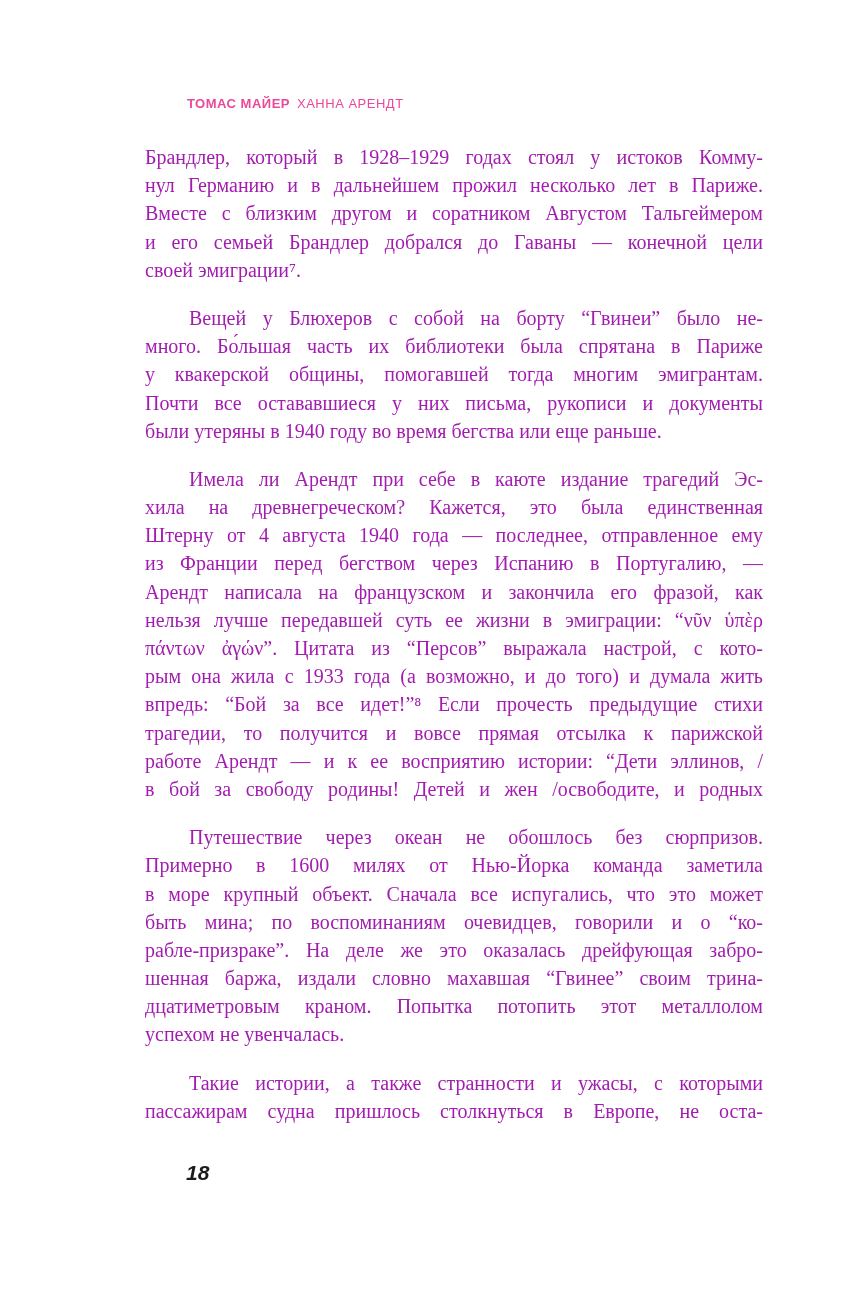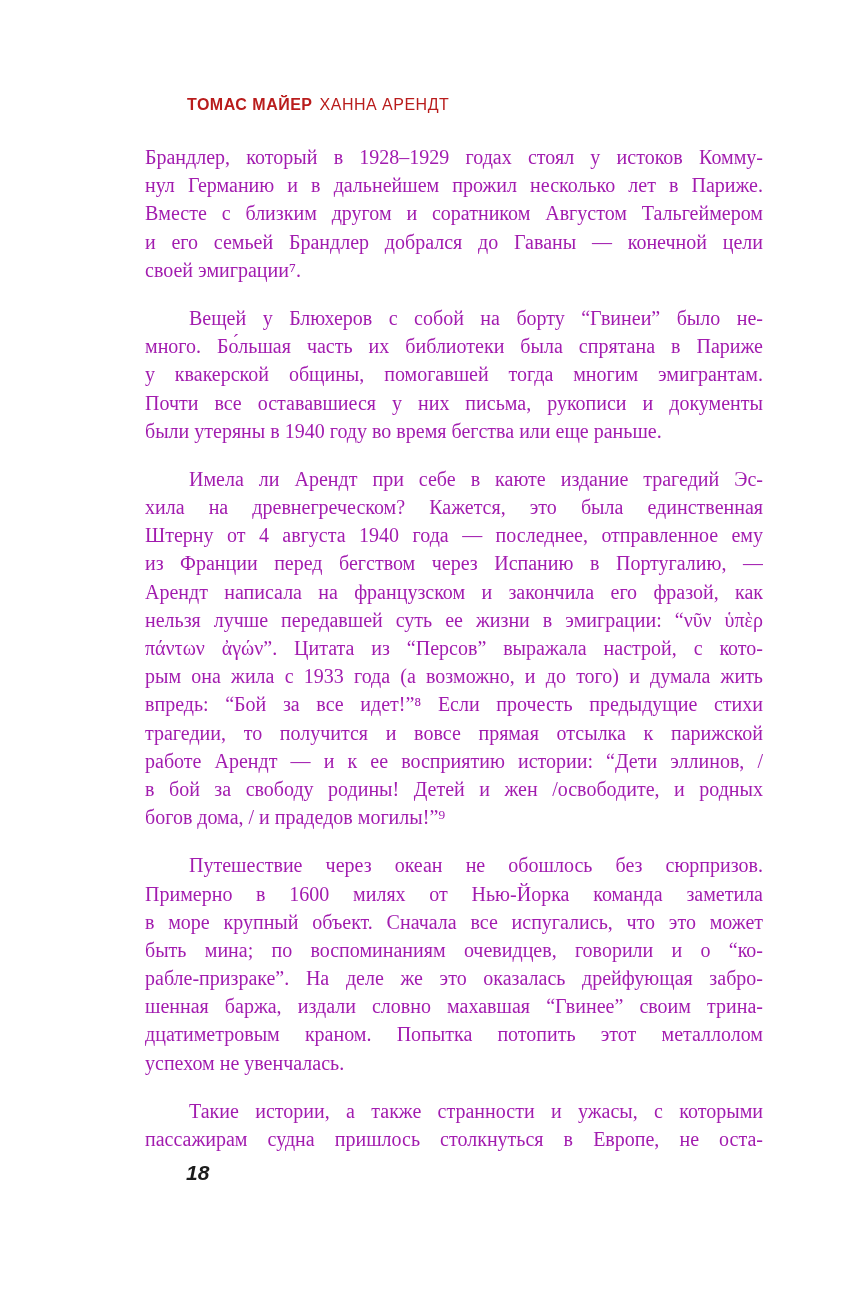--- a/index.html
+++ b/index.html
@@ -13,23 +13,23 @@
     height: 1311px;
     background: #ffffff;
     overflow: hidden;
     font-family: "Liberation Serif", "DejaVu Serif", serif;
   }
   .running-header {
     position: absolute;
     left: 187px;
     top: 96px;
     font-family: "Liberation Sans", "DejaVu Sans", sans-serif;
-    font-size: 16px;
+    font-size: 13px;
     letter-spacing: 0.5px;
-    color: #b91c1c;
+    color: #ec4899;
     white-space: nowrap;
     text-align: right;
   }
   .running-header .author {
     font-weight: 700;
     margin-right: 7px;
   }
   .text-block {
     position: absolute;
     left: 145px;
@@ -98,21 +98,20 @@
         <div class="line">Штерну от 4 августа 1940 года — последнее, отправленное ему</div>
         <div class="line">из Франции перед бегством через Испанию в Португалию, —</div>
         <div class="line">Арендт написала на французском и закончила его фразой, как</div>
         <div class="line">нельзя лучше передавшей суть ее жизни в эмиграции: “νῦν ὑπὲρ</div>
         <div class="line">πάντων ἀγών”. Цитата из “Персов” выражала настрой, с кото-</div>
         <div class="line">рым она жила с 1933 года (а возможно, и до того) и думала жить</div>
         <div class="line">впредь: “Бой за все идет!”⁸ Если прочесть предыдущие стихи</div>
         <div class="line">трагедии, то получится и вовсе прямая отсылка к парижской</div>
         <div class="line">работе Арендт — и к ее восприятию истории: “Дети эллинов, /</div>
         <div class="line">в бой за свободу родины! Детей и жен /освободите, и родных</div>
-        <div class="line last">богов дома, / и прадедов могилы!”⁹</div>
       </div>
       <div class="paragraph">
         <div class="line indent">Путешествие через океан не обошлось без сюрпризов.</div>
         <div class="line">Примерно в 1600 милях от Нью-Йорка команда заметила</div>
         <div class="line">в море крупный объект. Сначала все испугались, что это может</div>
         <div class="line">быть мина; по воспоминаниям очевидцев, говорили и о “ко-</div>
         <div class="line">рабле-призраке”. На деле же это оказалась дрейфующая забро-</div>
         <div class="line">шенная баржа, издали словно махавшая “Гвинее” своим трина-</div>
         <div class="line">дцатиметровым краном. Попытка потопить этот металлолом</div>
         <div class="line last">успехом не увенчалась.</div>

